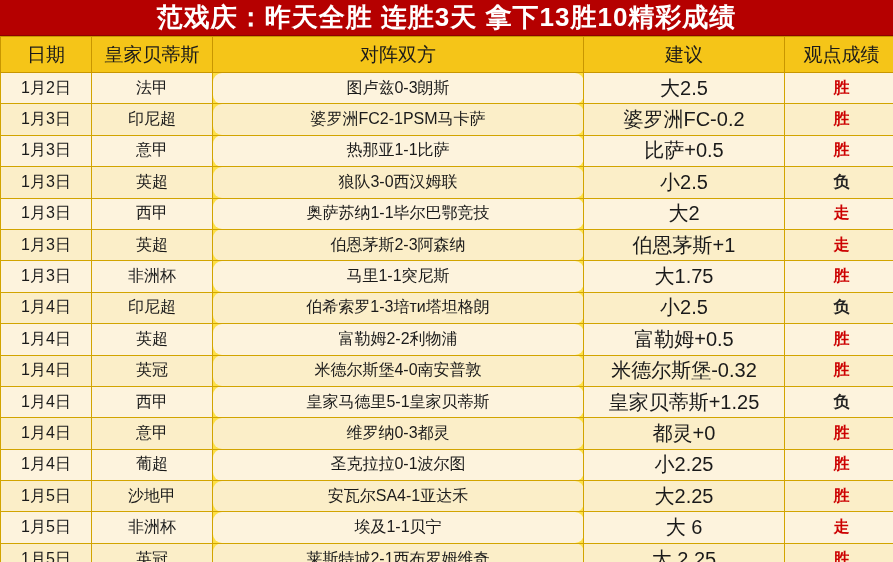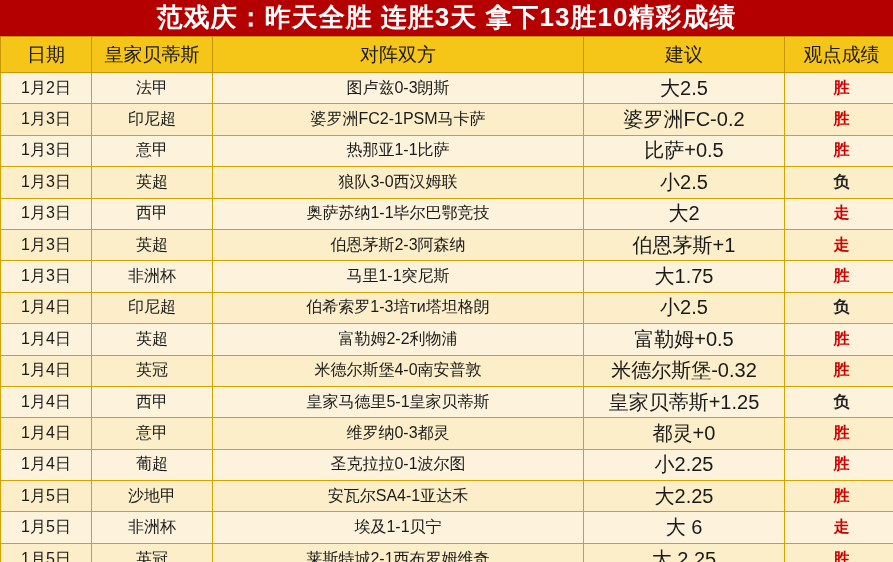--- a/index.html
+++ b/index.html
@@ -62,21 +62,21 @@
     background: #fbeec8;
   }
   .col-date { width: 90px; }
   .col-league { width: 120px; }
   .col-match { width: 370px; margin-top: 24px; }
   .col-advice { width: 200px; }
   .col-result { width: 113px; }
   .res-win { color: #cc0000; font-weight: bold; }
   .res-lose { color: #222222; font-weight: bold; }
   .res-draw { color: #cc0000; font-weight: bold; }
-  .match-cell { font-size: 16px; }
+  .match-cell { font-size: 16px; border-radius: 9px; }
   .advice-cell { font-size: 20px; }
 </style>
 </head>
 <body>
 
 <div class="sheet">
 
   <div class="title-bar">范戏庆：昨天全胜  连胜3天  拿下13胜10精彩成绩</div>
 
   <table>

